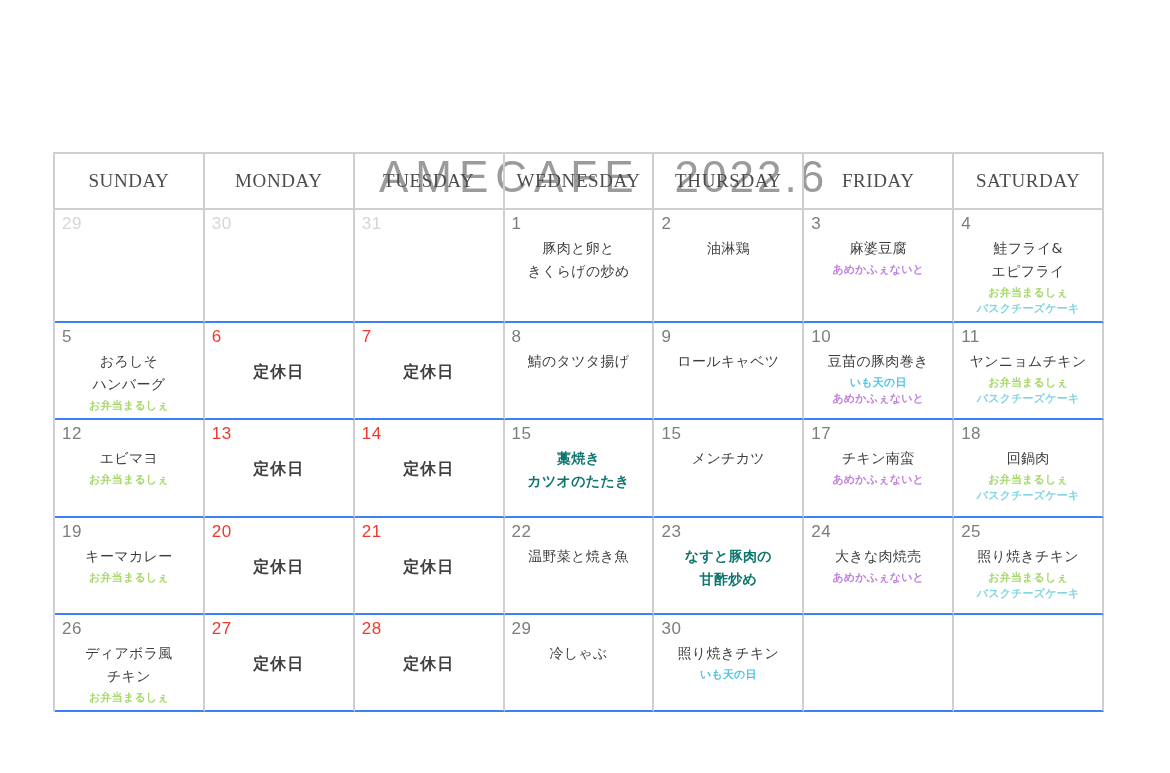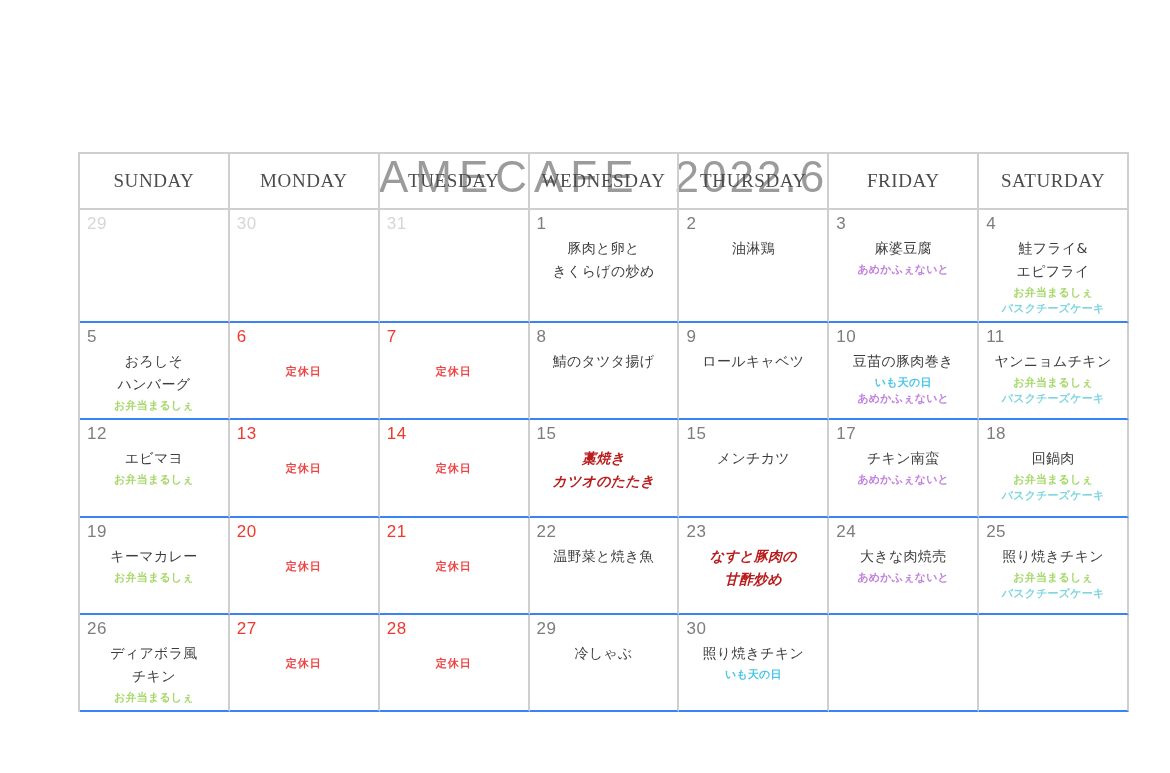--- a/index.html
+++ b/index.html
@@ -30,21 +30,21 @@
     line-height: 70px;
     white-space: pre;
   }
   #calendar-title .title-month {
     letter-spacing: 3px;
   }
 
   
   #calendar-grid {
     position: absolute;
-    left: 78px;
+    left: 53px;
     top: 152px;
     width: 1051px;
     height: 560px;
     border-top: 2px solid #cfcfcf;
     border-left: 2px solid #cfcfcf;
     box-sizing: border-box;
     display: flex;
     flex-direction: column;
   }
 
@@ -116,27 +116,26 @@
   .menu-text {
     font-size: 14px;
     line-height: 23px;
     color: #3d3d3d;
     letter-spacing: 0.3px;
     white-space: pre-line;
     font-family: "DejaVu Sans", "Liberation Sans", sans-serif;
   }
   .menu-text.bold {
     font-weight: bold;
-    color: #b91c1c;
-    font-style: italic;
+    color: #0f766e;
   }
   .menu-text.closed-text {
-    color: #ef4444;
+    color: #404040;
     font-weight: bold;
-    font-size: 11px;
+    font-size: 16px;
     letter-spacing: 1px;
   }
 
   .tag-list {
     display: flex;
     flex-direction: column;
     align-items: center;
     margin-top: 2px;
     width: 100%;
   }

